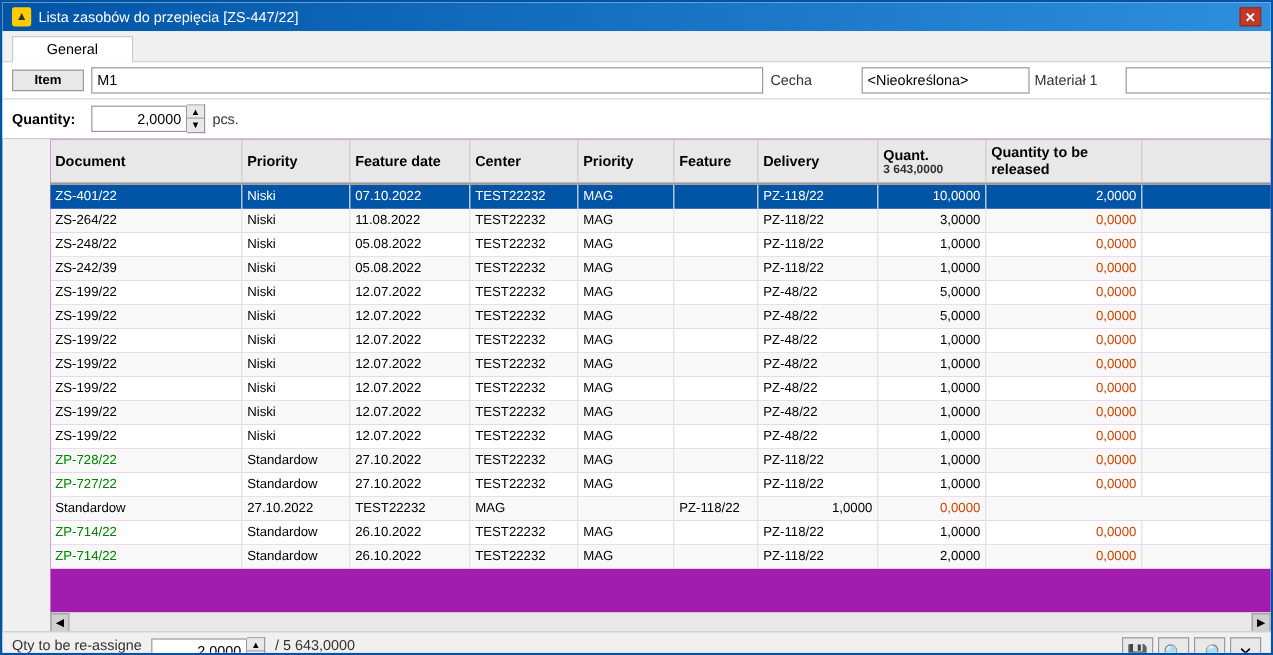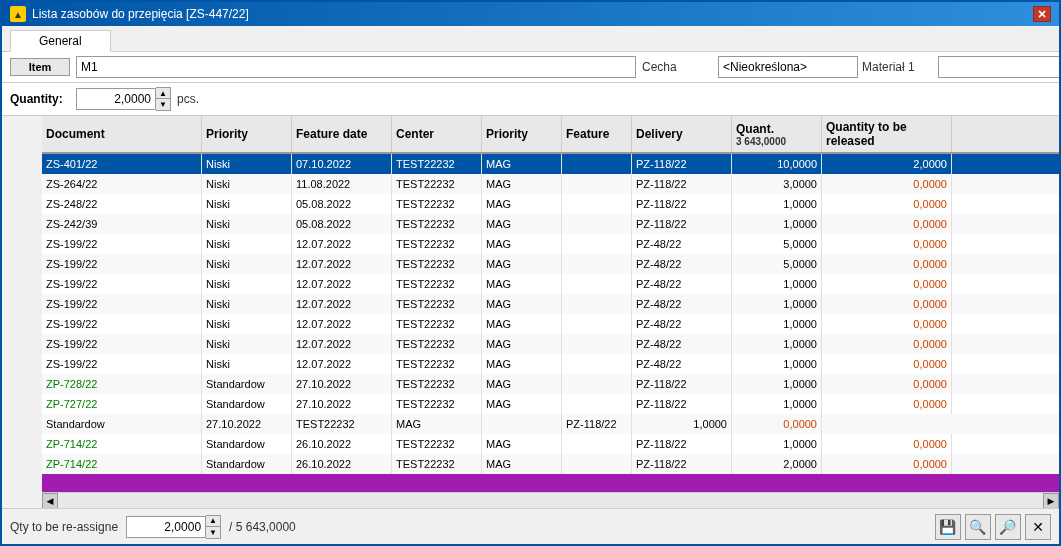--- a/index.html
+++ b/index.html
@@ -33,21 +33,21 @@
     .table-body { flex: 1; overflow-y: auto; overflow-x: hidden; }
     .table-row { display: grid; grid-template-columns: 160px 90px 100px 90px 80px 70px 100px 90px 130px; cursor: pointer; }
     .table-row:nth-child(even) { background: #f8f8f8; }
     .table-row:nth-child(odd) { background: white; }
     .table-row.selected { background: #0054a6; color: white; }
     .table-row.selected .td { color: white; }
     .td { padding: 2px 4px; border-right: 1px solid #e0e0e0; font-size: 11px; white-space: nowrap; overflow: hidden; text-overflow: ellipsis; height: 20px; display: flex; align-items: center; }
     .td.num { justify-content: flex-end; }
     .doc-green { color: #008000; }
     .doc-black { color: #000; }
-    .status-bar { background: #f0f0f0; border-top: 1px solid #ccc; padding: 4px 8px; display: flex; align-items: center; gap: 8px; height: 36px; }
+    .status-bar { background: #f0f0f0; border-top: 1px solid #ccc; padding: 4px 8px; display: flex; align-items: flex-start; gap: 8px; height: 18px; }
     .status-label { color: #333; }
     .status-input-wrap { display: flex; align-items: center; }
     .status-input { border: 1px solid #999; padding: 2px 4px; width: 80px; height: 22px; text-align: right; background: white; }
     .status-total { color: #333; }
     .status-icons { margin-left: auto; display: flex; gap: 4px; }
     .status-icon-btn { width: 26px; height: 26px; background: #e8e8e8; border: 1px solid #999; display: flex; align-items: center; justify-content: center; cursor: pointer; font-size: 14px; }
     .horiz-scroll { height: 16px; background: #e8e8e8; border-top: 1px solid #ccc; display: flex; align-items: center; }
     .h-arrow { width: 16px; height: 16px; background: #d0d0d0; border: 1px solid #999; display: flex; align-items: center; justify-content: center; font-size: 9px; cursor: pointer; }
     .h-track { flex: 1; height: 16px; background: #e8e8e8; }
   </style>

